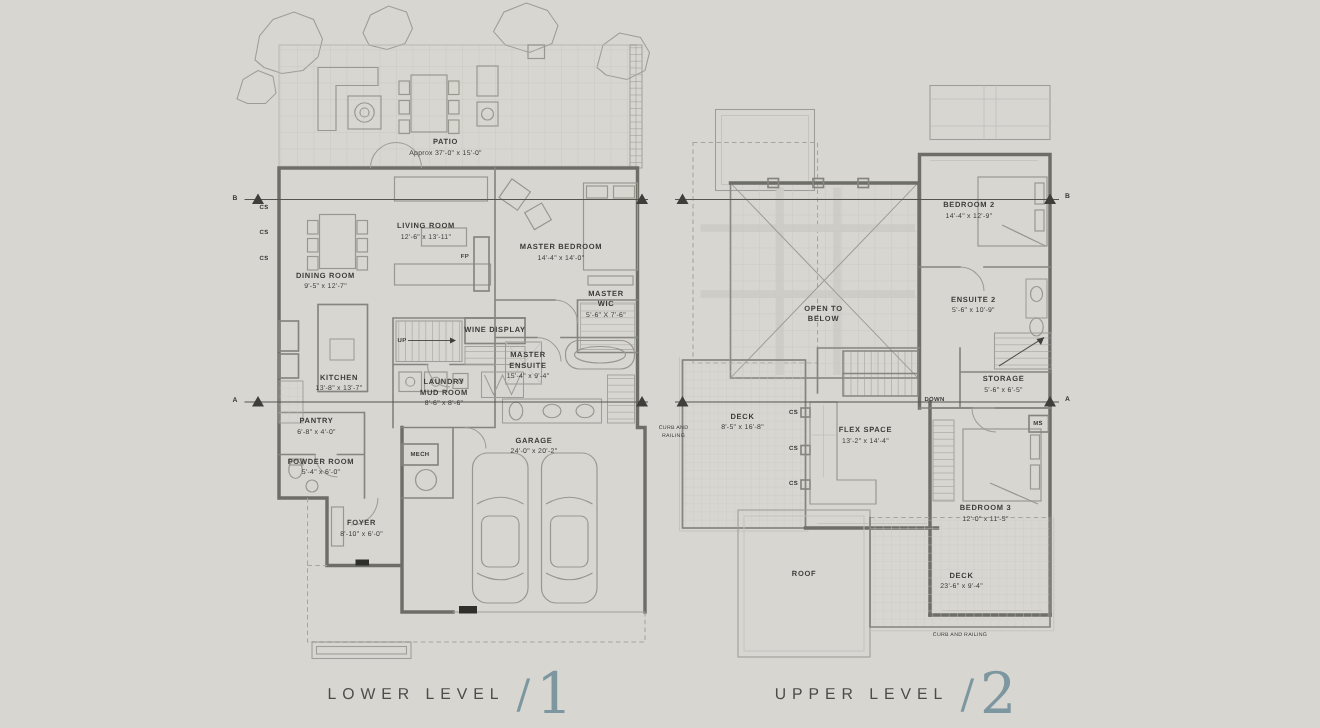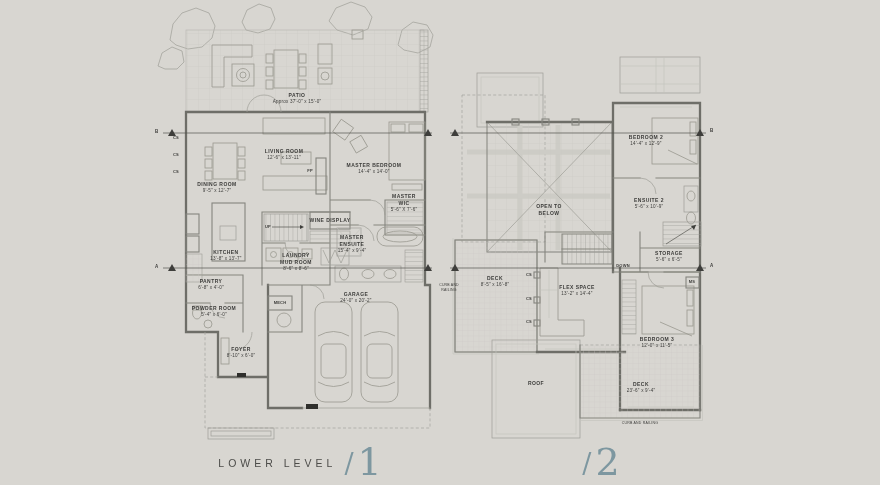--- a/index.html
+++ b/index.html
@@ -356,17 +356,18 @@
 <div class="tiny tiny2" style="left:640px;top:421px">CURB AND RAILING</div>
 <div class="mark" style="left:710px;top:128px">B</div>
 <div class="mark" style="left:710px;top:263px">A</div>
 
 <div class="title" style="left:300px">
   <span class="t-label">LOWER LEVEL</span>
   <span class="t-sep">/</span>
   <span class="t-num">1</span>
 </div>
 <div class="title" style="left:597px">
+  <span class="t-label">UPPER LEVEL</span>
   <span class="t-sep">/</span>
   <span class="t-num">2</span>
 </div>
 
 </div>
 
 </body></html>

